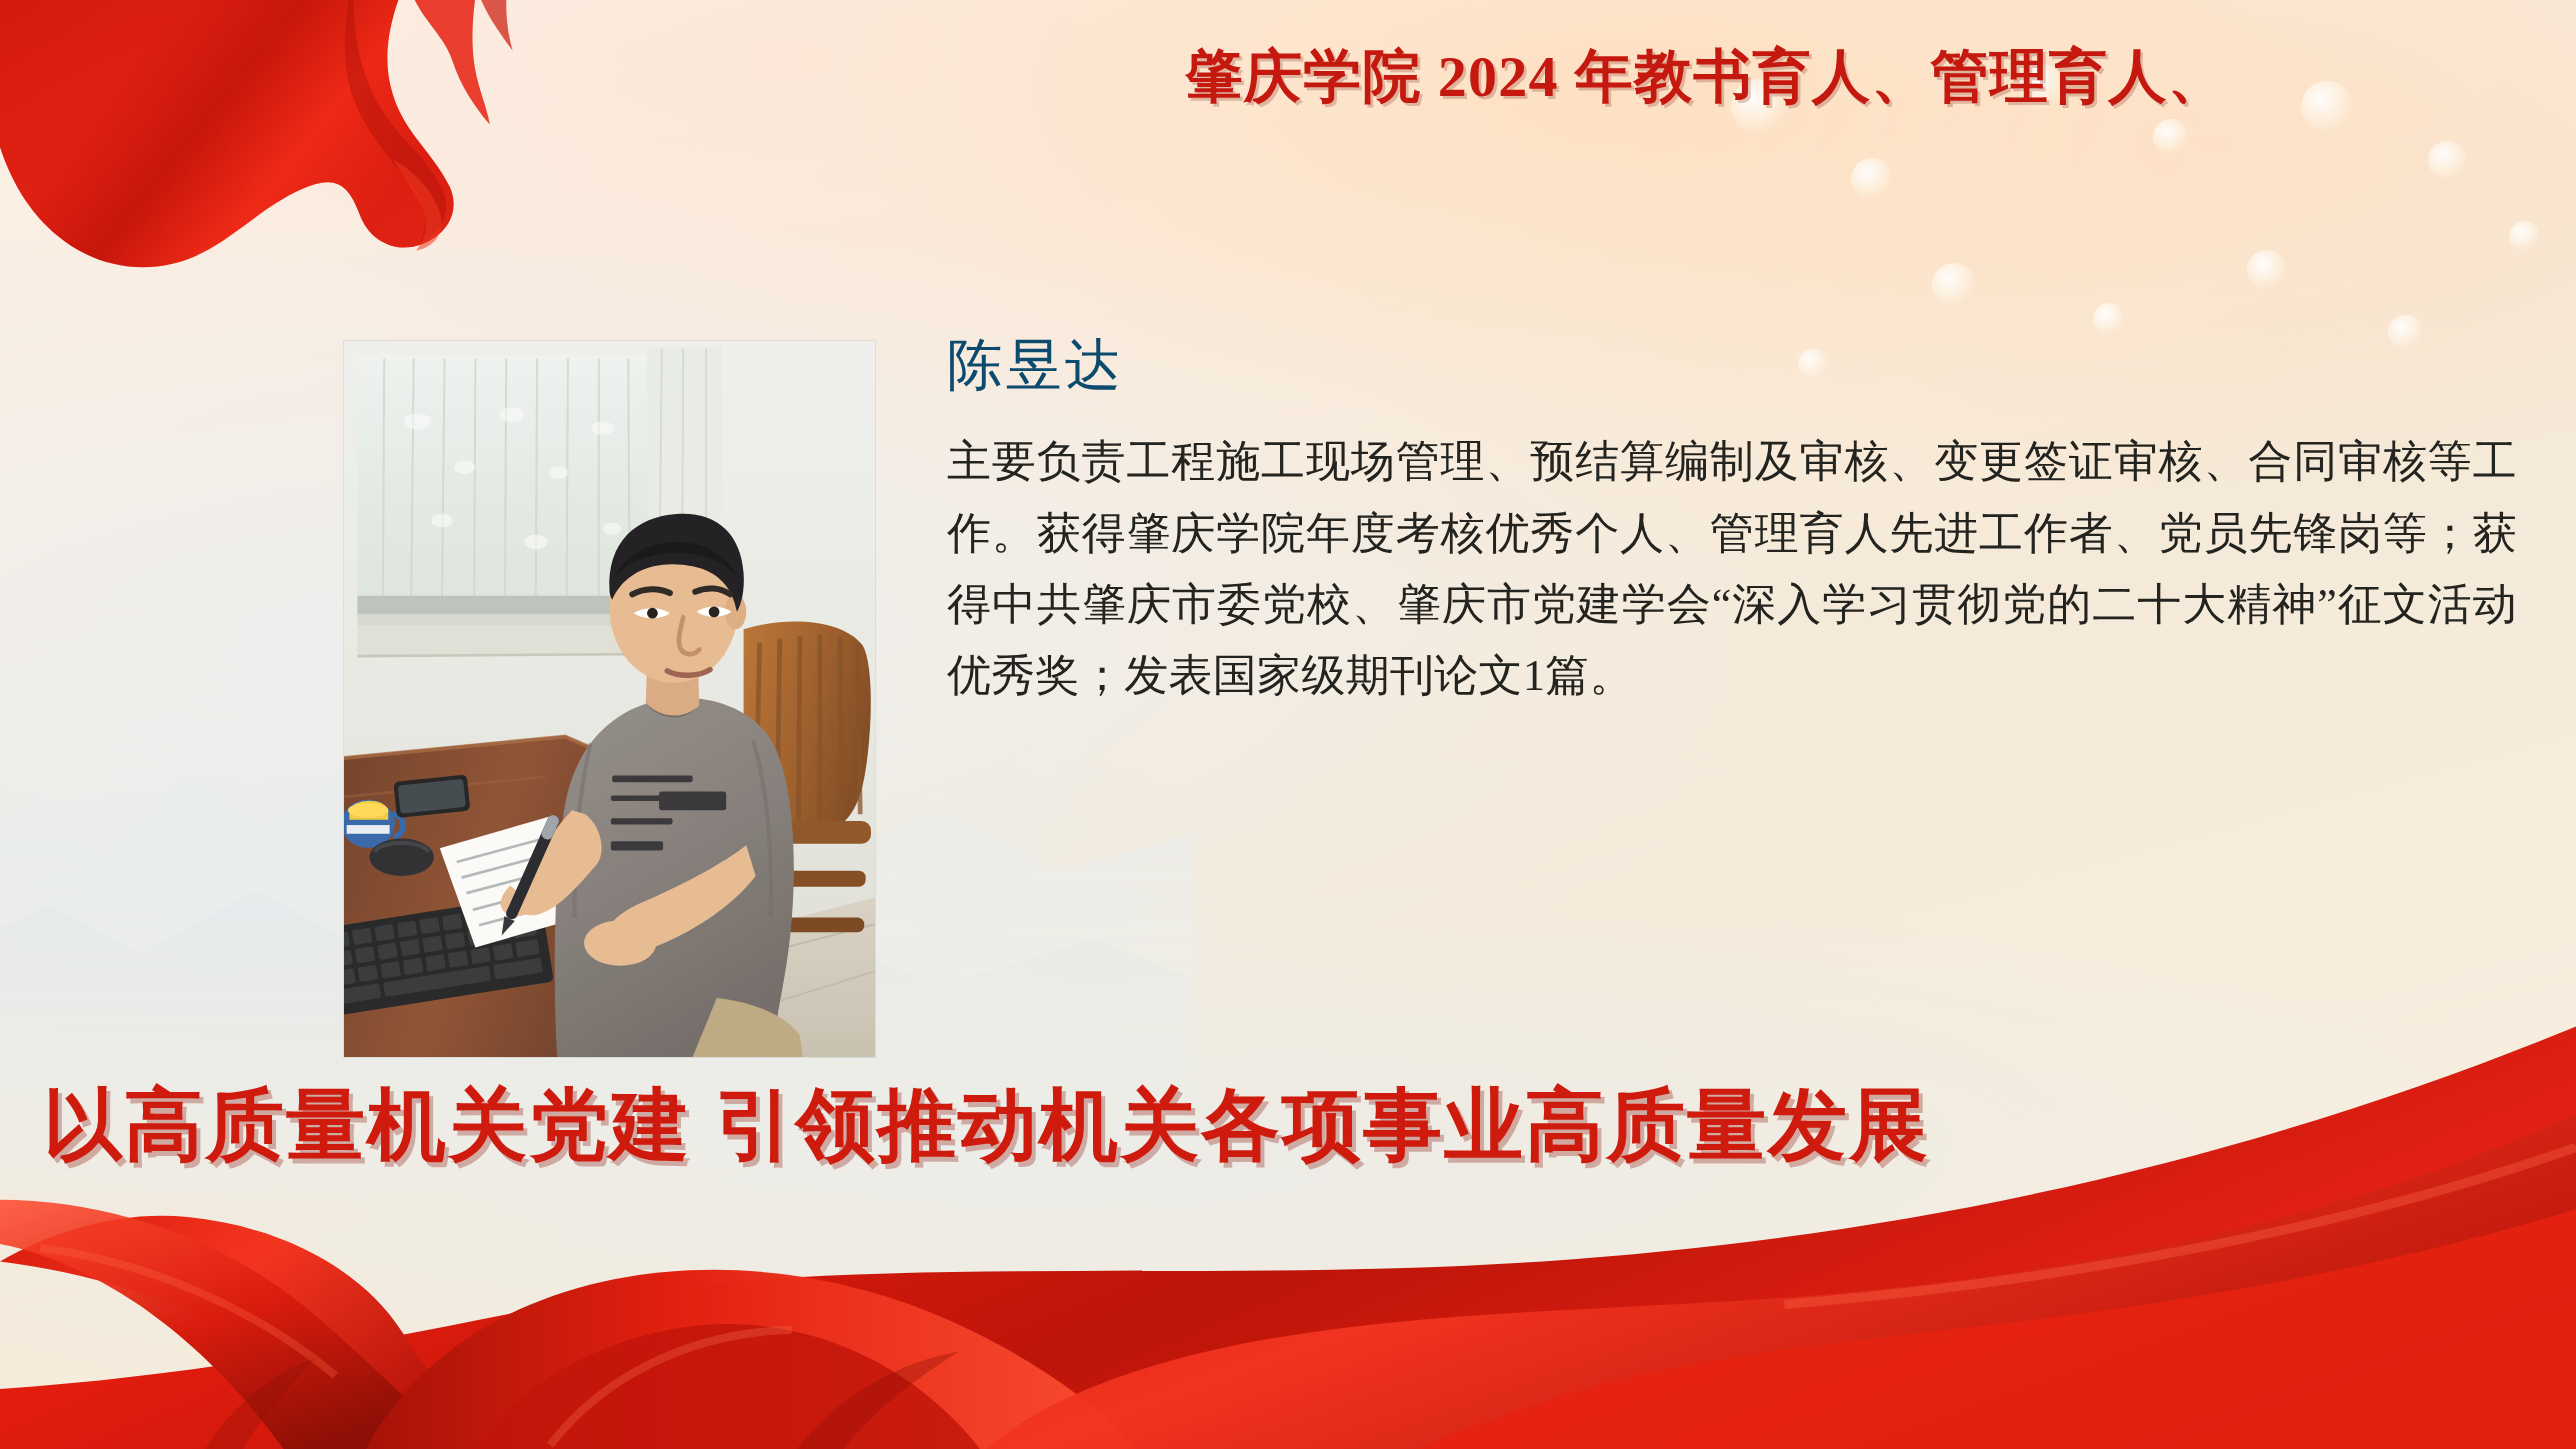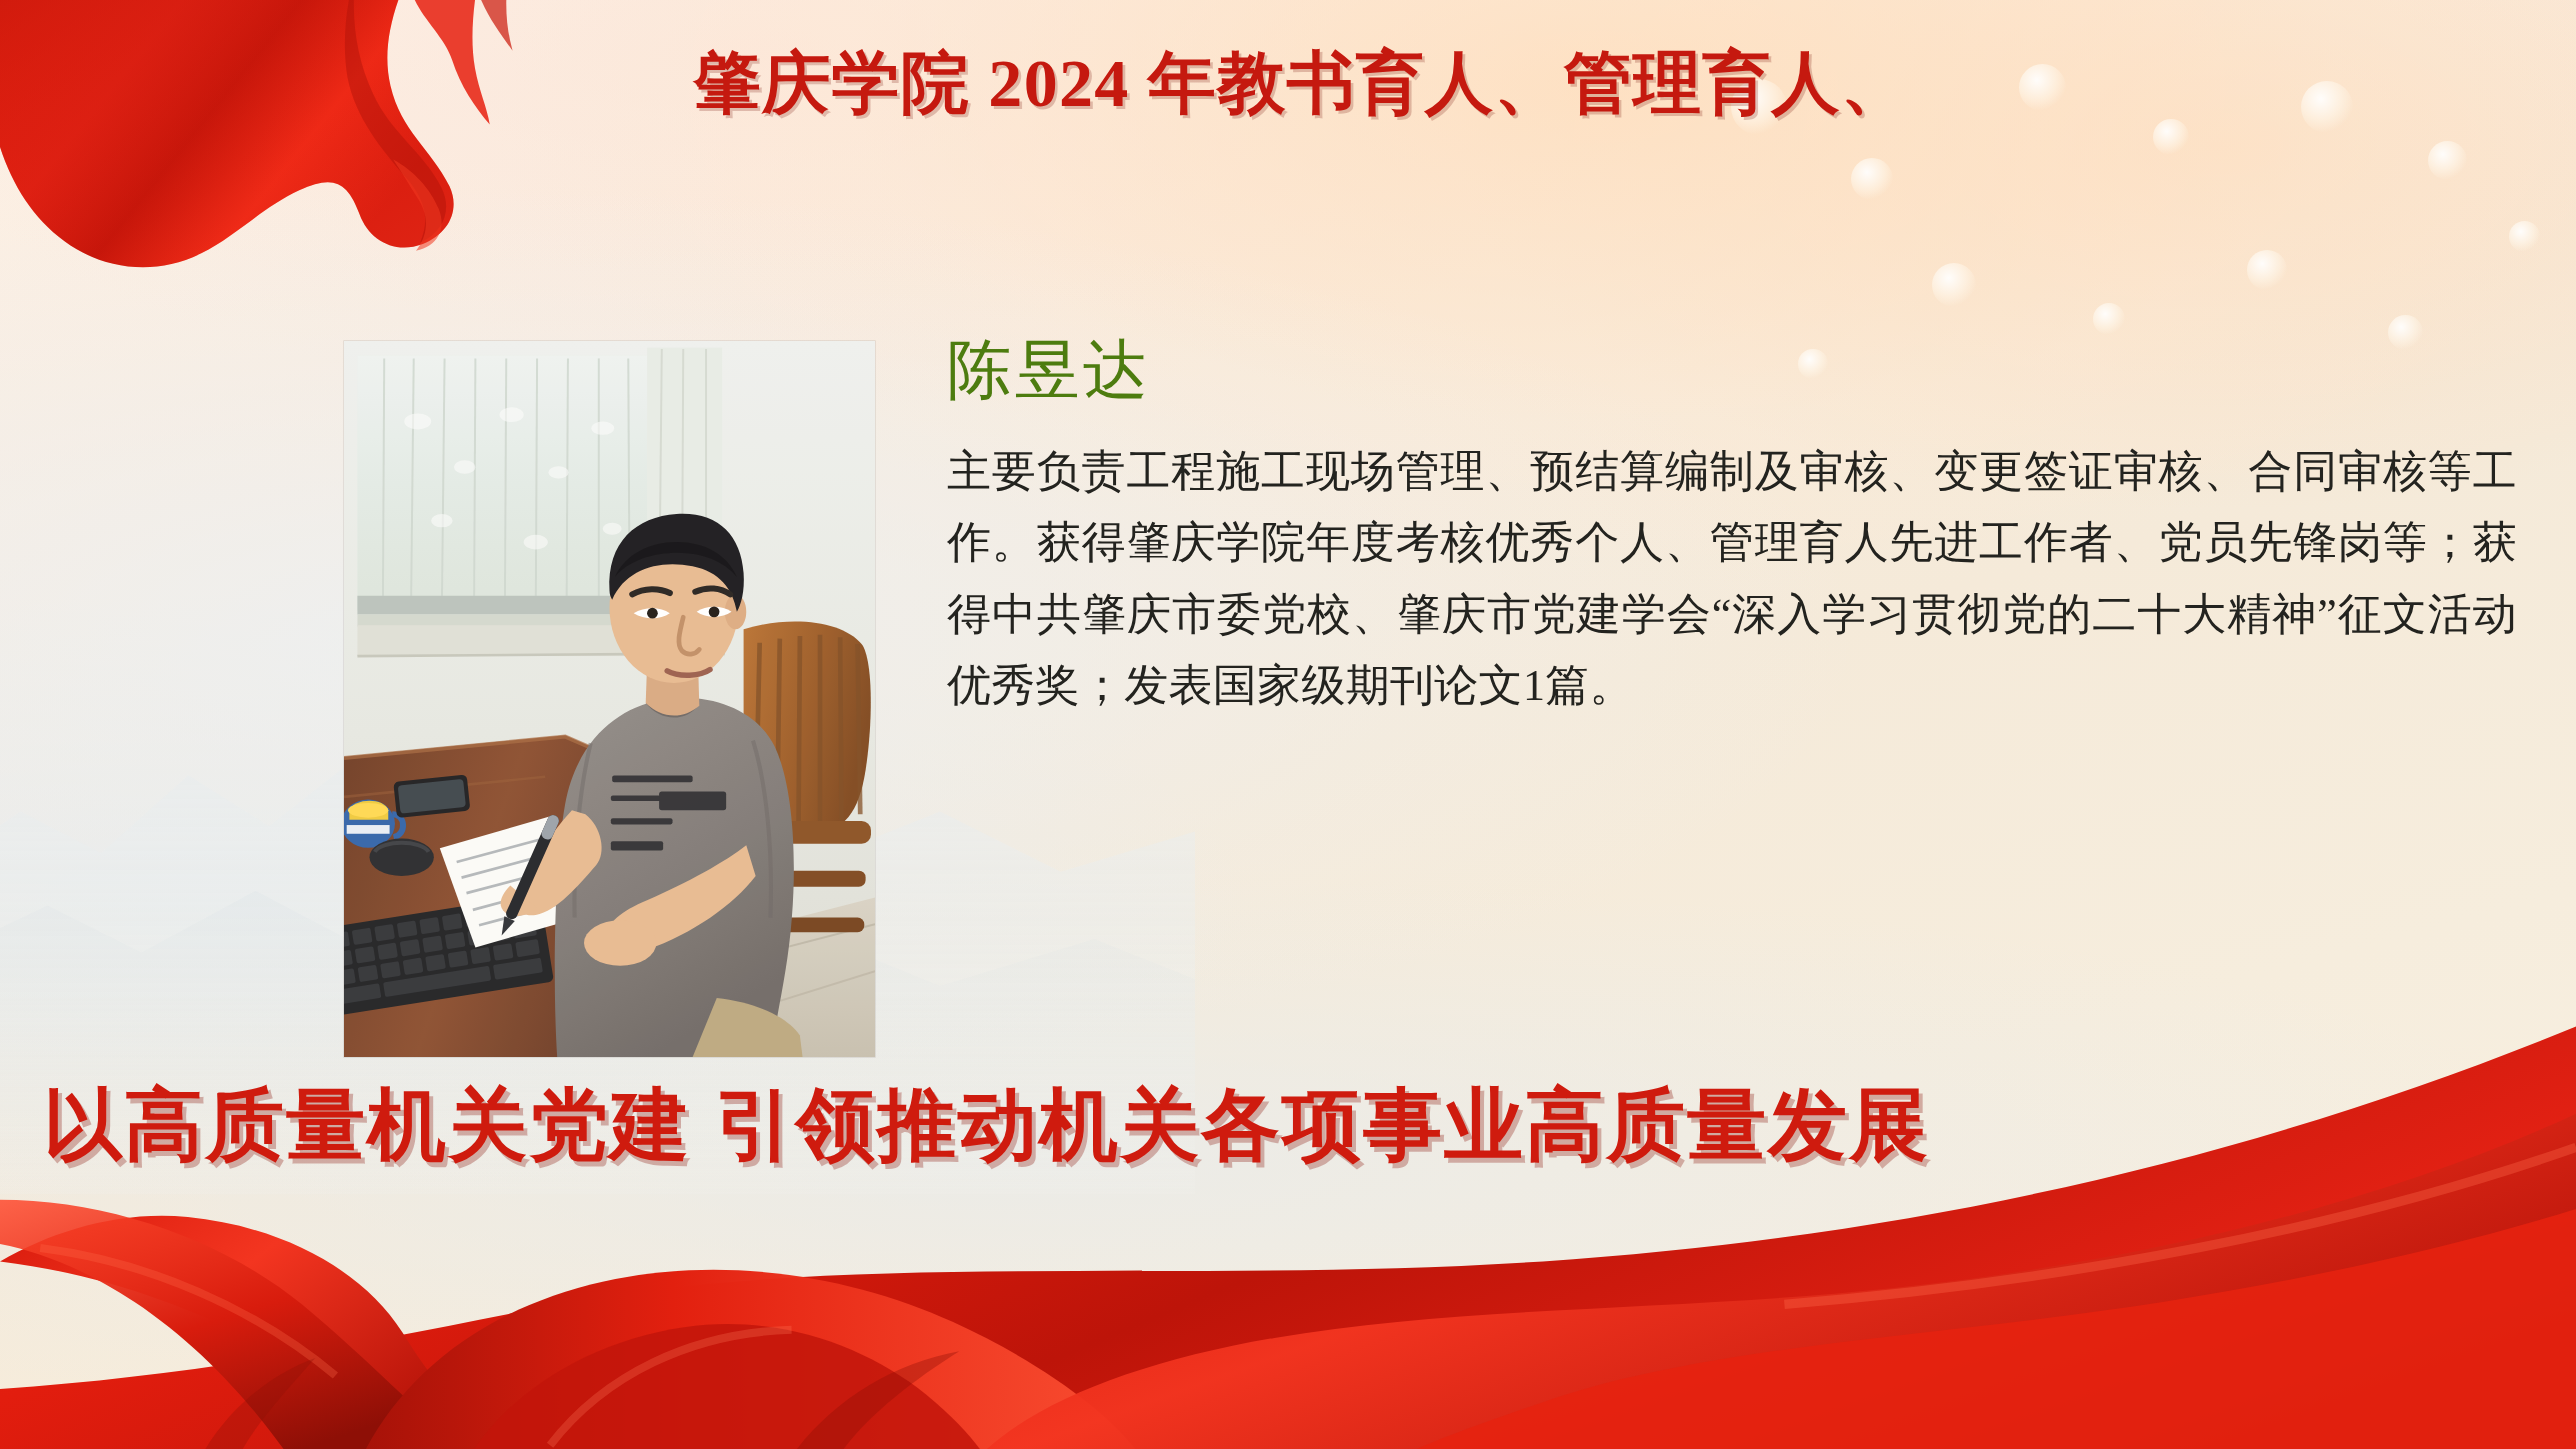--- a/index.html
+++ b/index.html
@@ -79,25 +79,25 @@
     pointer-events: none;
   }
   .ribbon-bottom svg { display: block; width: 100%; height: 100%; }
 
   
   .headline {
     position: absolute;
     left: 376px;
     top: 38px;
     width: 1851px;
-    text-align: center;
+    text-align: right;
     color: #c5190f;
     font-family: "Liberation Serif", "DejaVu Serif", serif;
     font-weight: 700;
-    font-size: 68px;
+    font-size: 58px;
     line-height: 1.33;
     letter-spacing: 1.3px;
     text-shadow: 2.7px 3.4px 0 rgba(120,14,6,0.22);
     z-index: 6;
   }
   .headline .ln { display: block; white-space: nowrap; }
 
   
   .photo-frame {
     position: absolute;
@@ -116,24 +116,24 @@
   .profile {
     position: absolute;
     left: 947px;
     top: 335px;
     width: 1570px;
     z-index: 6;
     color: #1d1d1b;
   }
   .person-name {
     font-family: "Liberation Serif", "DejaVu Serif", serif;
-    font-size: 65px;
+    font-size: 56px;
     line-height: 1.08;
     font-weight: 400;
-    color: #4d7c0f;
+    color: #0c4a6e;
     margin: 0 0 31px 0;
     letter-spacing: 2.7px;
   }
   .person-role {
     font-family: "Liberation Serif", "DejaVu Serif", serif;
     font-size: 44px;
     line-height: 1.12;
     color: #23231f;
     margin: 0 0 27px 0;
     letter-spacing: 0.7px;

